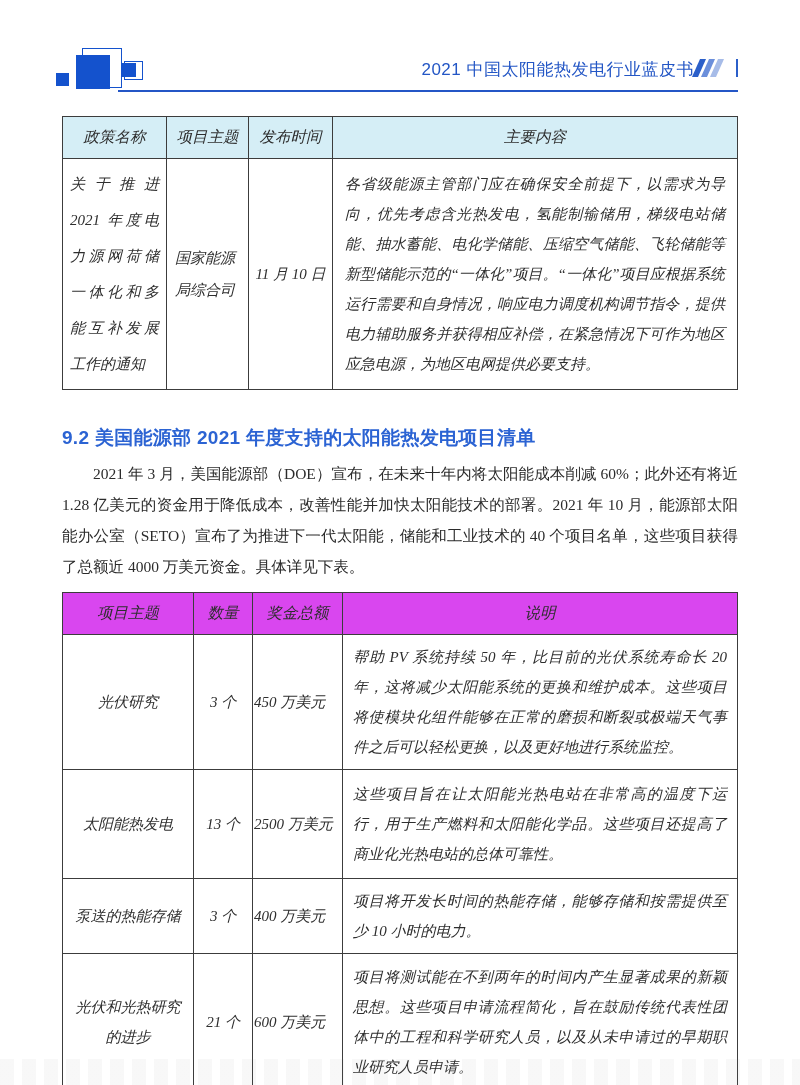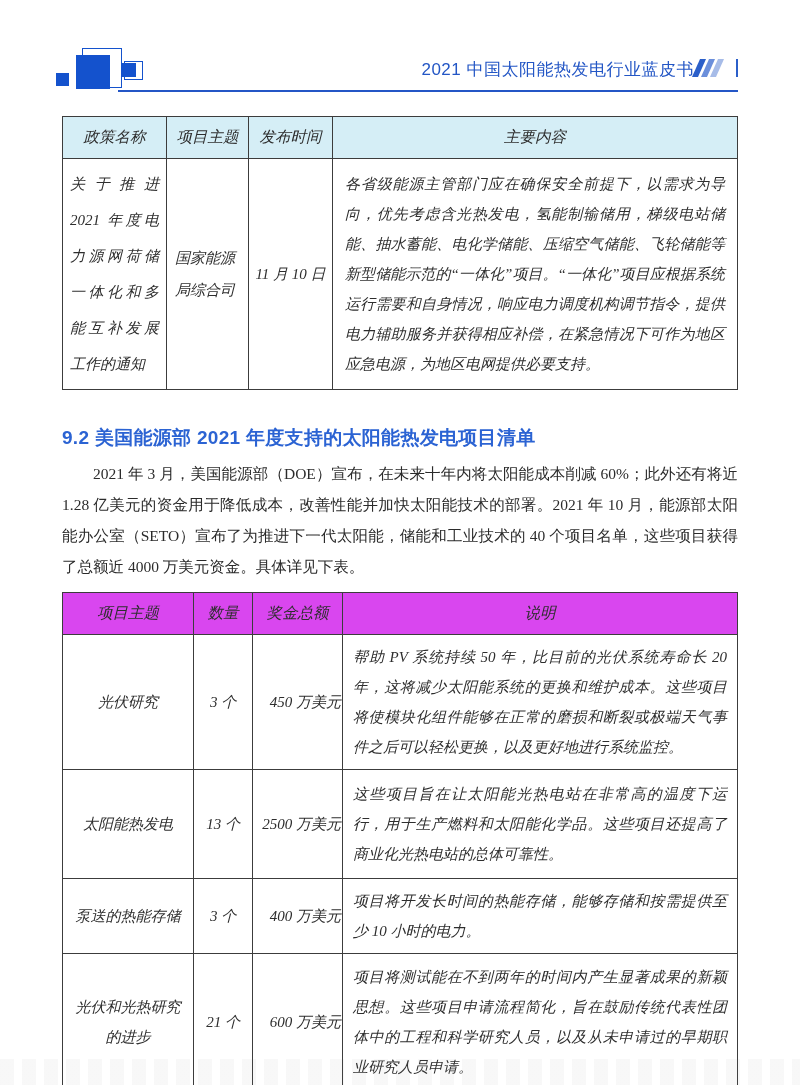--- a/index.html
+++ b/index.html
@@ -59,21 +59,21 @@
   .tbl-caption{margin-top:10px;text-align:center;font-size:14.5px;color:#2b2b2b;}
 
   .t2{margin-top:10px;}
   .t2 th{height:39px;background:#d946ef;}
   .t2 .c-topic{width:131px;}
   .t2 .c-count{width:59px;}
   .t2 .c-amount{width:90px;}
   .t2 td{font-size:15px;}
   .t2 .cell-topic{text-align:center;padding:0 10px;line-height:30px;}
   .t2 .cell-count{text-align:center;}
-  .t2 .cell-amount{text-align:right;}
+  .t2 .cell-amount{text-align:left;}
   .t2 .cell-desc{padding:7px 10px;line-height:30px;text-align:justify;vertical-align:middle;}
   .t2 tr.r1 td{height:110px;}
   .t2 tr.r2 td{height:94px;}
   .t2 tr.r3 td{height:60px;}
   .t2 tr.r4 td{height:122px;}
 
   
   .scan-noise{
     position:absolute;left:0;right:0;bottom:0;height:26px;opacity:0.06;
     background:repeating-linear-gradient(90deg,#888 0 14px,transparent 14px 22px);

